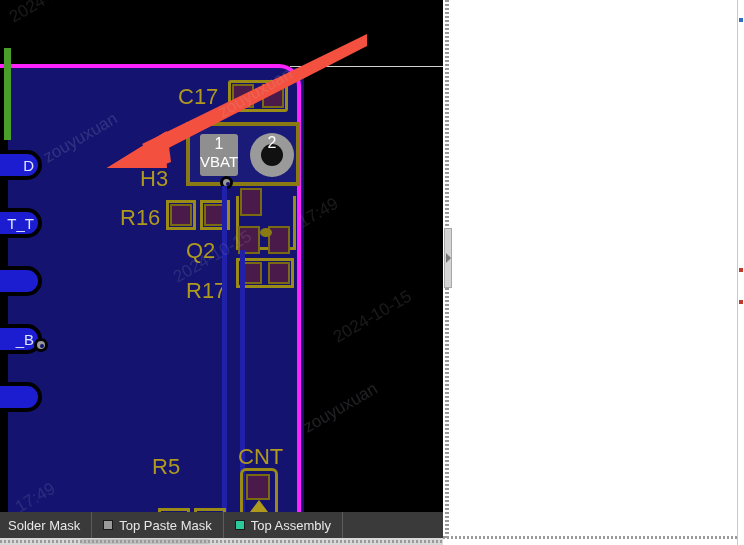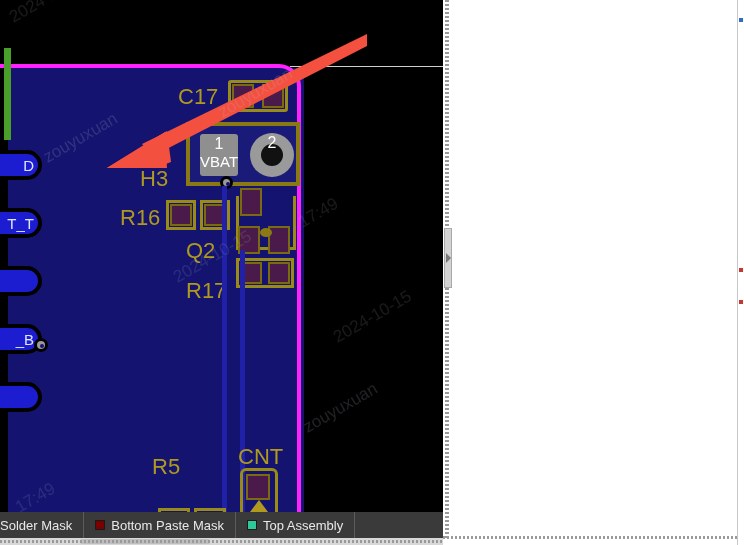--- a/index.html
+++ b/index.html
@@ -155,26 +155,26 @@
     <div class="watermark" style="left:40px;top:150px;">zouyuxuan</div>
     <div class="watermark" style="left:215px;top:105px;">zouyuxuan</div>
     <div class="watermark dk" style="left:170px;top:270px;">2024-10-15</div>
     <div class="watermark dk" style="left:295px;top:215px;">17:49</div>
     <div class="watermark dk" style="left:12px;top:500px;">17:49</div>
     <div class="watermark" style="left:300px;top:420px;">zouyuxuan</div>
     <div class="watermark dk" style="left:330px;top:330px;">2024-10-15</div>
   </div>
 
   <div class="tabbar">
-    <div class="tab" style="padding-left:0;">
+    <div class="tab" style="padding-left:8px;">
       <span>Solder Mask</span>
       </div>
     <div class="tab">
-      <span class="sw" style="background:#7a0000;"></span>
-      <span>Bottom Paste Mask</span>
+      <span class="sw" style="background:#9a9a9a;"></span>
+      <span>Top Paste Mask</span>
       </div>
     <div class="tab">
       <span class="sw" style="background:#2ec99a;"></span>
       <span>Top Assembly</span>
       </div>
 
   </div>
   <div class="tabstrip-bot">
     <div class="hs"></div>
   </div>

